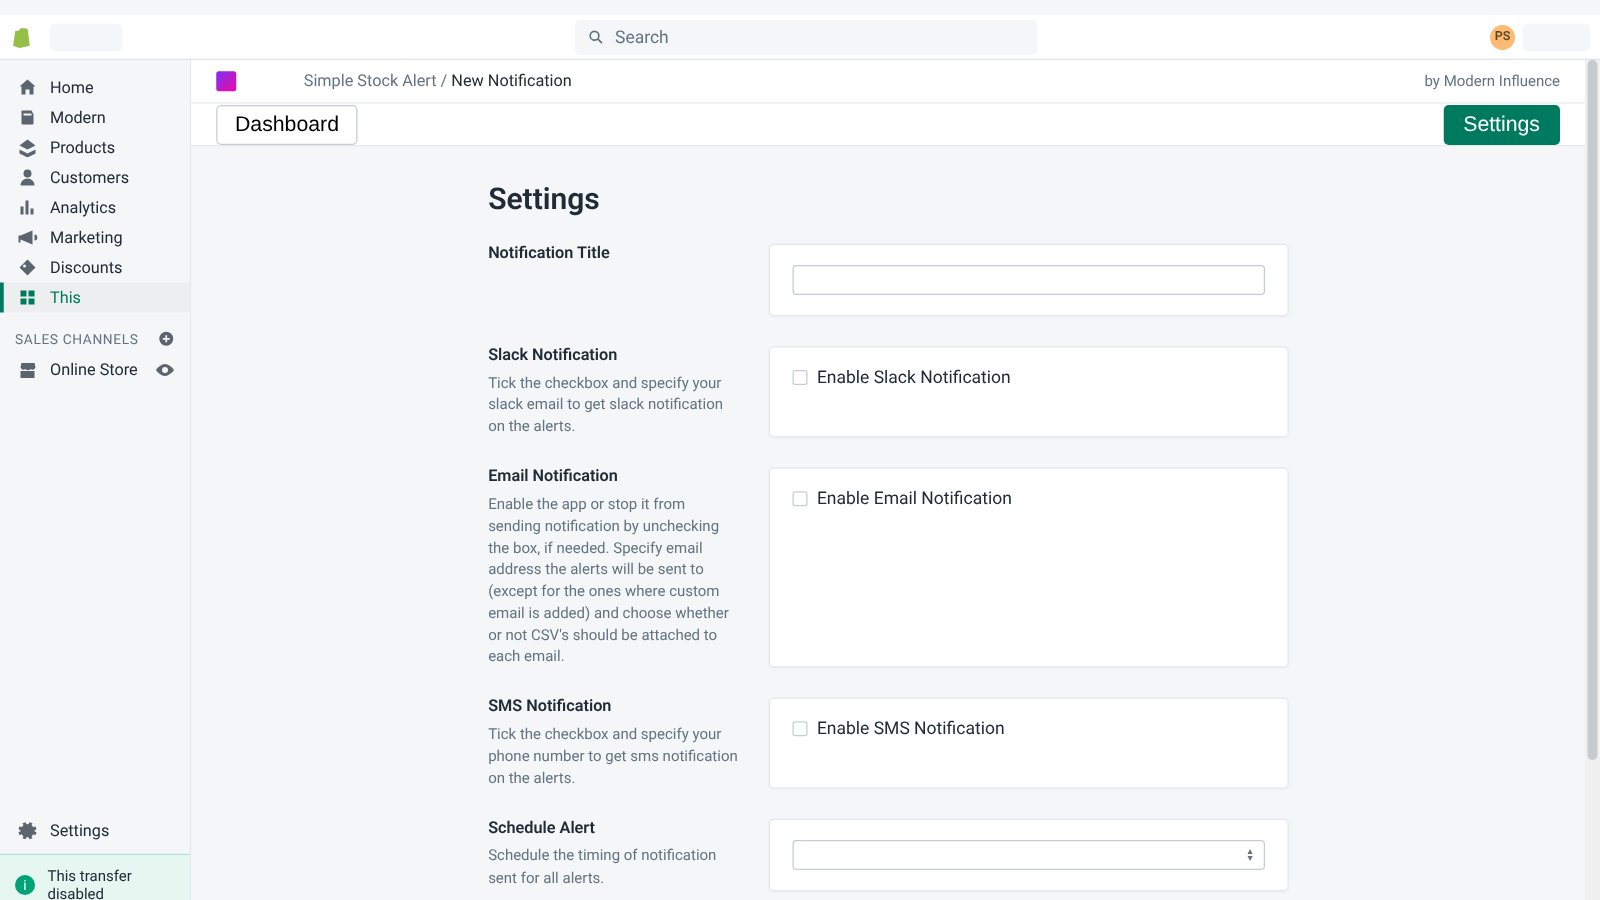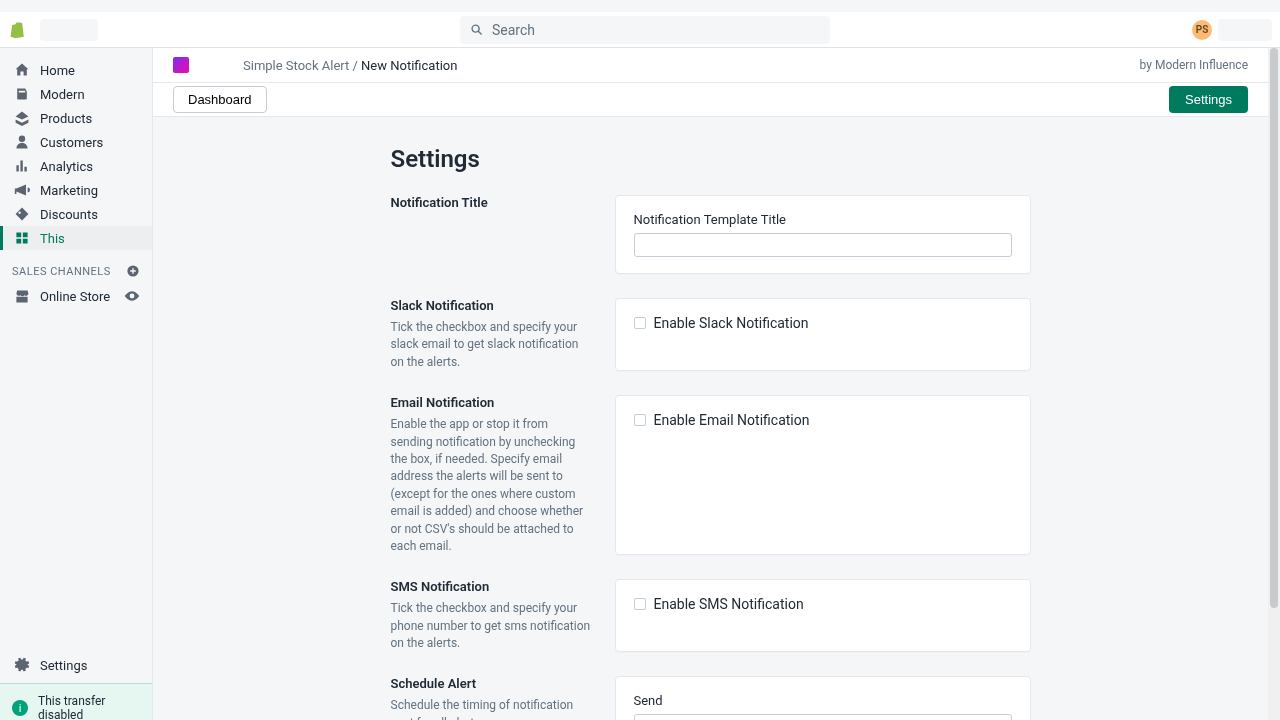--- a/index.html
+++ b/index.html
@@ -30,21 +30,21 @@
 .notice-icon { width: 16px; height: 16px; border-radius: 50%; background: #00a378; display: flex; align-items: center; justify-content: center; color: #fff; font-size: 11px; flex-shrink: 0;}
 
 .main { flex: 1; background: #f4f6f8; display: flex; flex-direction: column; overflow: hidden; }
 .app-header { height: 35px; background: #fff; border-bottom: 1px solid #e4e7eb; display: flex; align-items: center; padding: 0 20px; }
 .app-icon { width: 16px; height: 16px; background: linear-gradient(135deg, #7b2ff7, #f107a3); border-radius: 2px; margin-right: 8px; }
 .breadcrumb { font-size: 13px; color: #637381; margin-left: 46px; }
 .breadcrumb .current { color: #212b36; }
 .byline { margin-left: auto; font-size: 12px; color: #637381; }
 
 .app-toolbar { height: 34px; background: #fff; border-bottom: 1px solid #e4e7eb; display: flex; align-items: center; padding: 0 20px; }
-.btn { border: 1px solid #c4cdd5; background: #fff; border-radius: 4px; padding: 5px 14px; font-size: 13px; cursor: pointer; }
+.btn { border: 1px solid #c4cdd5; background: #fff; border-radius: 4px; padding: 5px 14px; font-size: 17px; cursor: pointer; }
 .btn-primary { background: #007a5e; color: #fff; border: none; padding: 6px 16px; }
 .toolbar-right { margin-left: auto; }
 
 .content { flex: 1; overflow-y: auto; display: flex; justify-content: center; padding: 20px 0 40px; }
 .content-inner { width: 640px; }
 .page-title { font-size: 24px; font-weight: 600; margin: 8px 0 22px; }
 
 .section { display: flex; gap: 24px; margin-bottom: 24px; }
 .section-left { width: 200px; }
 .section-left h3 { font-size: 13px; font-weight: 600; margin-bottom: 6px; }
@@ -183,21 +183,20 @@
 
     <div class="content">
       <div class="content-inner">
         <h1 class="page-title">Settings</h1>
 
         <div class="section">
           <div class="section-left">
             <h3>Notification Title</h3>
           </div>
           <div class="card">
-            <label class="field-label">Notification Template Title</label>
             <input class="text-input" type="text" value="" style="">
           </div>
         </div>
 
         <div class="section">
           <div class="section-left">
             <h3>Slack Notification</h3>
             <p>Tick the checkbox and specify your slack email to get slack notification on the alerts.</p>
           </div>
           <div class="card">
@@ -233,21 +232,20 @@
             </div>
           </div>
         </div>
 
         <div class="section">
           <div class="section-left">
             <h3>Schedule Alert</h3>
             <p>Schedule the timing of notification sent for all alerts.</p>
           </div>
           <div class="card">
-            <label class="field-label">Send</label>
             <div class="select-wrap">
               <select class="select"></select>
               <div class="select-arrows">▲<br>▼</div>
             </div>
           </div>
         </div>
 
       </div>
     </div>
   </div>

